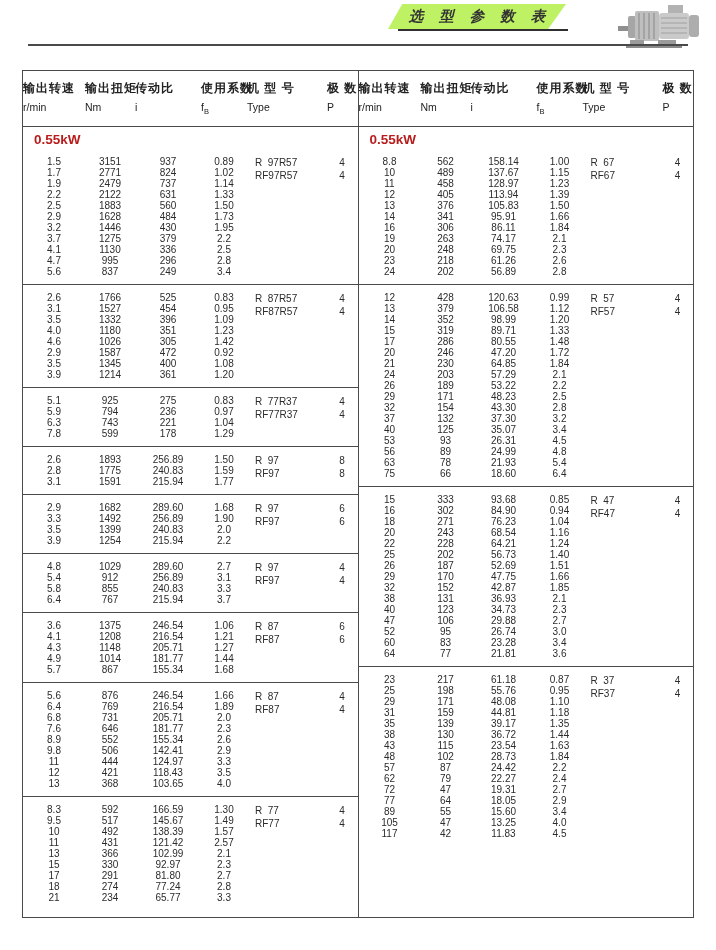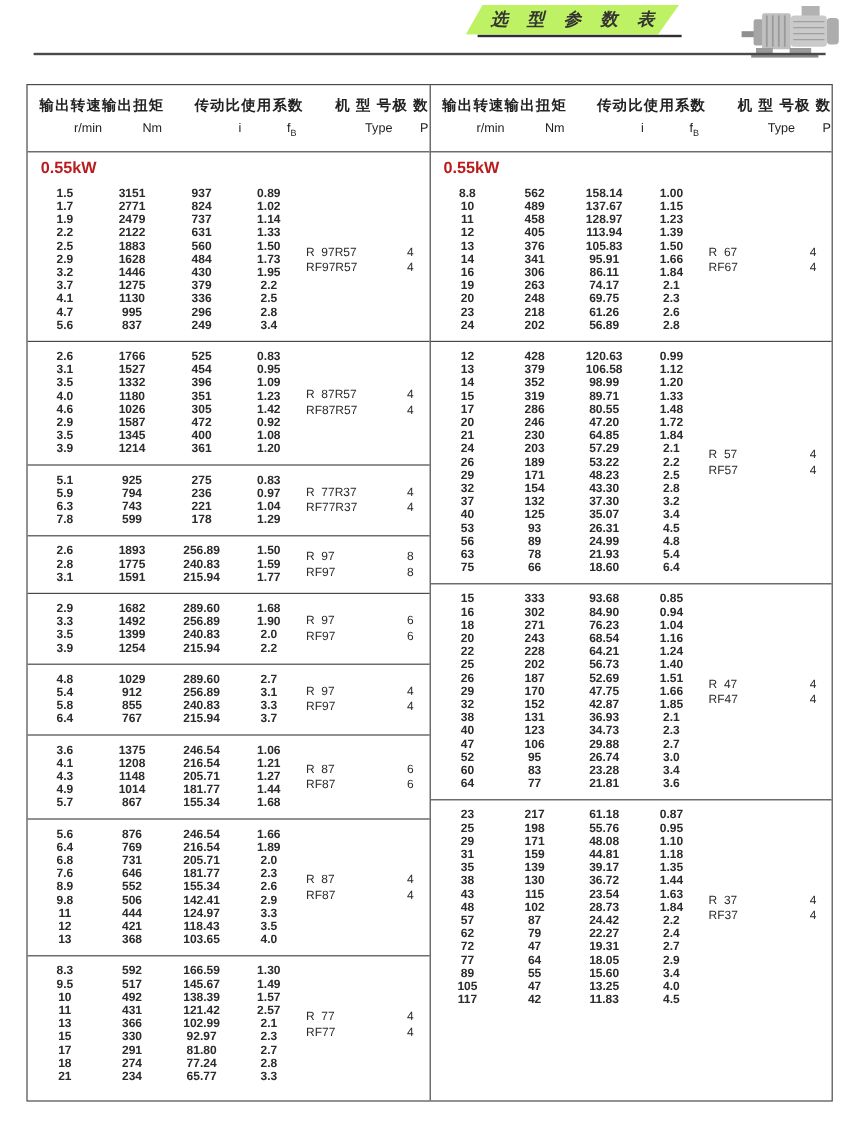--- a/index.html
+++ b/index.html
@@ -27,35 +27,35 @@
 
   
   .ptable{
     position:absolute;left:22px;top:70px;width:672px;height:848px;
     border:1px solid #4a4a4a;display:flex;box-sizing:border-box;
   }
   .half{width:335px;}
   .half.right{border-left:1px solid #4a4a4a;}
 
   .hdr{display:flex;border-bottom:1px solid #4a4a4a;height:38px;padding:9px 0 8px;}
-  .hc{text-align:right;}
+  .hc{text-align:left;}
   .h1{width:62px}.h2{width:50px}.h3{width:66px}.h4{width:46px}.h5{width:80px}.h6{width:30px}
   .zh{font-size:12px;font-weight:bold;letter-spacing:1px;color:#222;white-space:pre;}
   .un{font-size:10.5px;margin-top:4px;color:#222;}
   .un sub{font-size:7.5px;}
 
   .power{font-size:13.5px;font-weight:bold;color:#b91c1c;padding:5px 0 0 11px;height:17px;}
 
   .block{display:flex;padding:7px 0;}
   .block + .block{border-top:1px solid #4a4a4a;}
-  .rows{width:224px;font-weight:bold;}
+  .rows{width:224px;}
   .row{display:flex;height:11px;line-height:11px;font-size:10px;}
   .c{display:block;text-align:center;}
   .c1{width:62px}.c2{width:50px}.c3{width:66px}.c4{width:46px}
-  .tp{flex:1;display:flex;align-items:center;}
+  .tp{flex:1;display:flex;align-items:flex-start;}
   .type{width:80px;padding-left:8px;box-sizing:border-box;font-size:10px;line-height:13px;white-space:pre;}
   .pole{width:30px;text-align:center;font-size:10px;line-height:13px;}
 </style>
 </head>
 <body>
 
 <div class="page">
 
   <div class="banner">
     <span class="banner-text">选 型 参 数 表</span>

